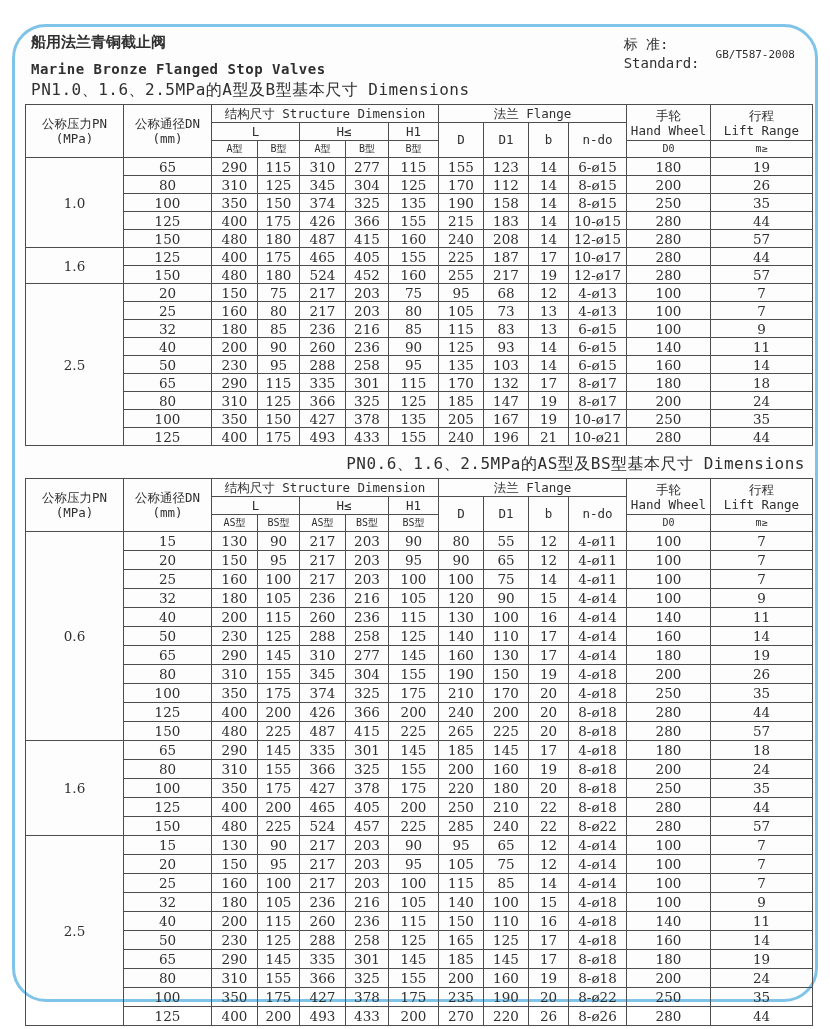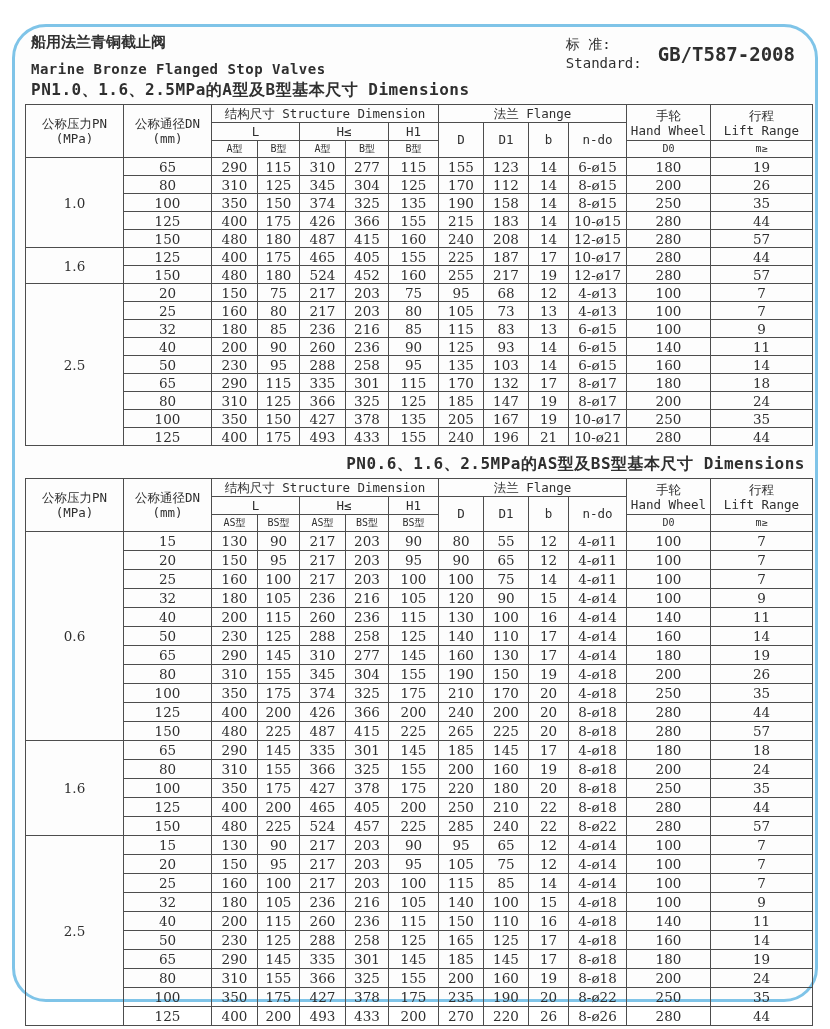--- a/index.html
+++ b/index.html
@@ -23,23 +23,23 @@
   .header-row {
     display: flex;
     justify-content: space-between;
     align-items: flex-start;
     padding: 2px 4px 0 6px;
   }
   .title-cn { font-size: 15px; font-weight: bold; line-height: 19px; }
   .title-en { font-size: 14px; font-weight: bold; line-height: 18px; letter-spacing: 0.5px; margin-top: 8px; }
   .standard-block { display: flex; align-items: center; gap: 16px; margin-top: 2px; margin-right: 6px; }
   .standard-labels { font-size: 14px; line-height: 19px; }
-  .standard-value { font-size: 19px; font-weight: bold; }
+  .standard-value { font-size: 11px; font-weight: normal; }
   .section-title {
-    font-size: 16px; font-weight: bold;
+    font-size: 16px; font-weight: normal;
     padding: 2px 0 3px 6px;
     letter-spacing: 0.5px;
   }
   .section-title.second { padding-top: 8px; text-align: right; }
 
   table {
     border-collapse: collapse;
     table-layout: fixed;
     width: 788px;
     margin: 0 auto;

